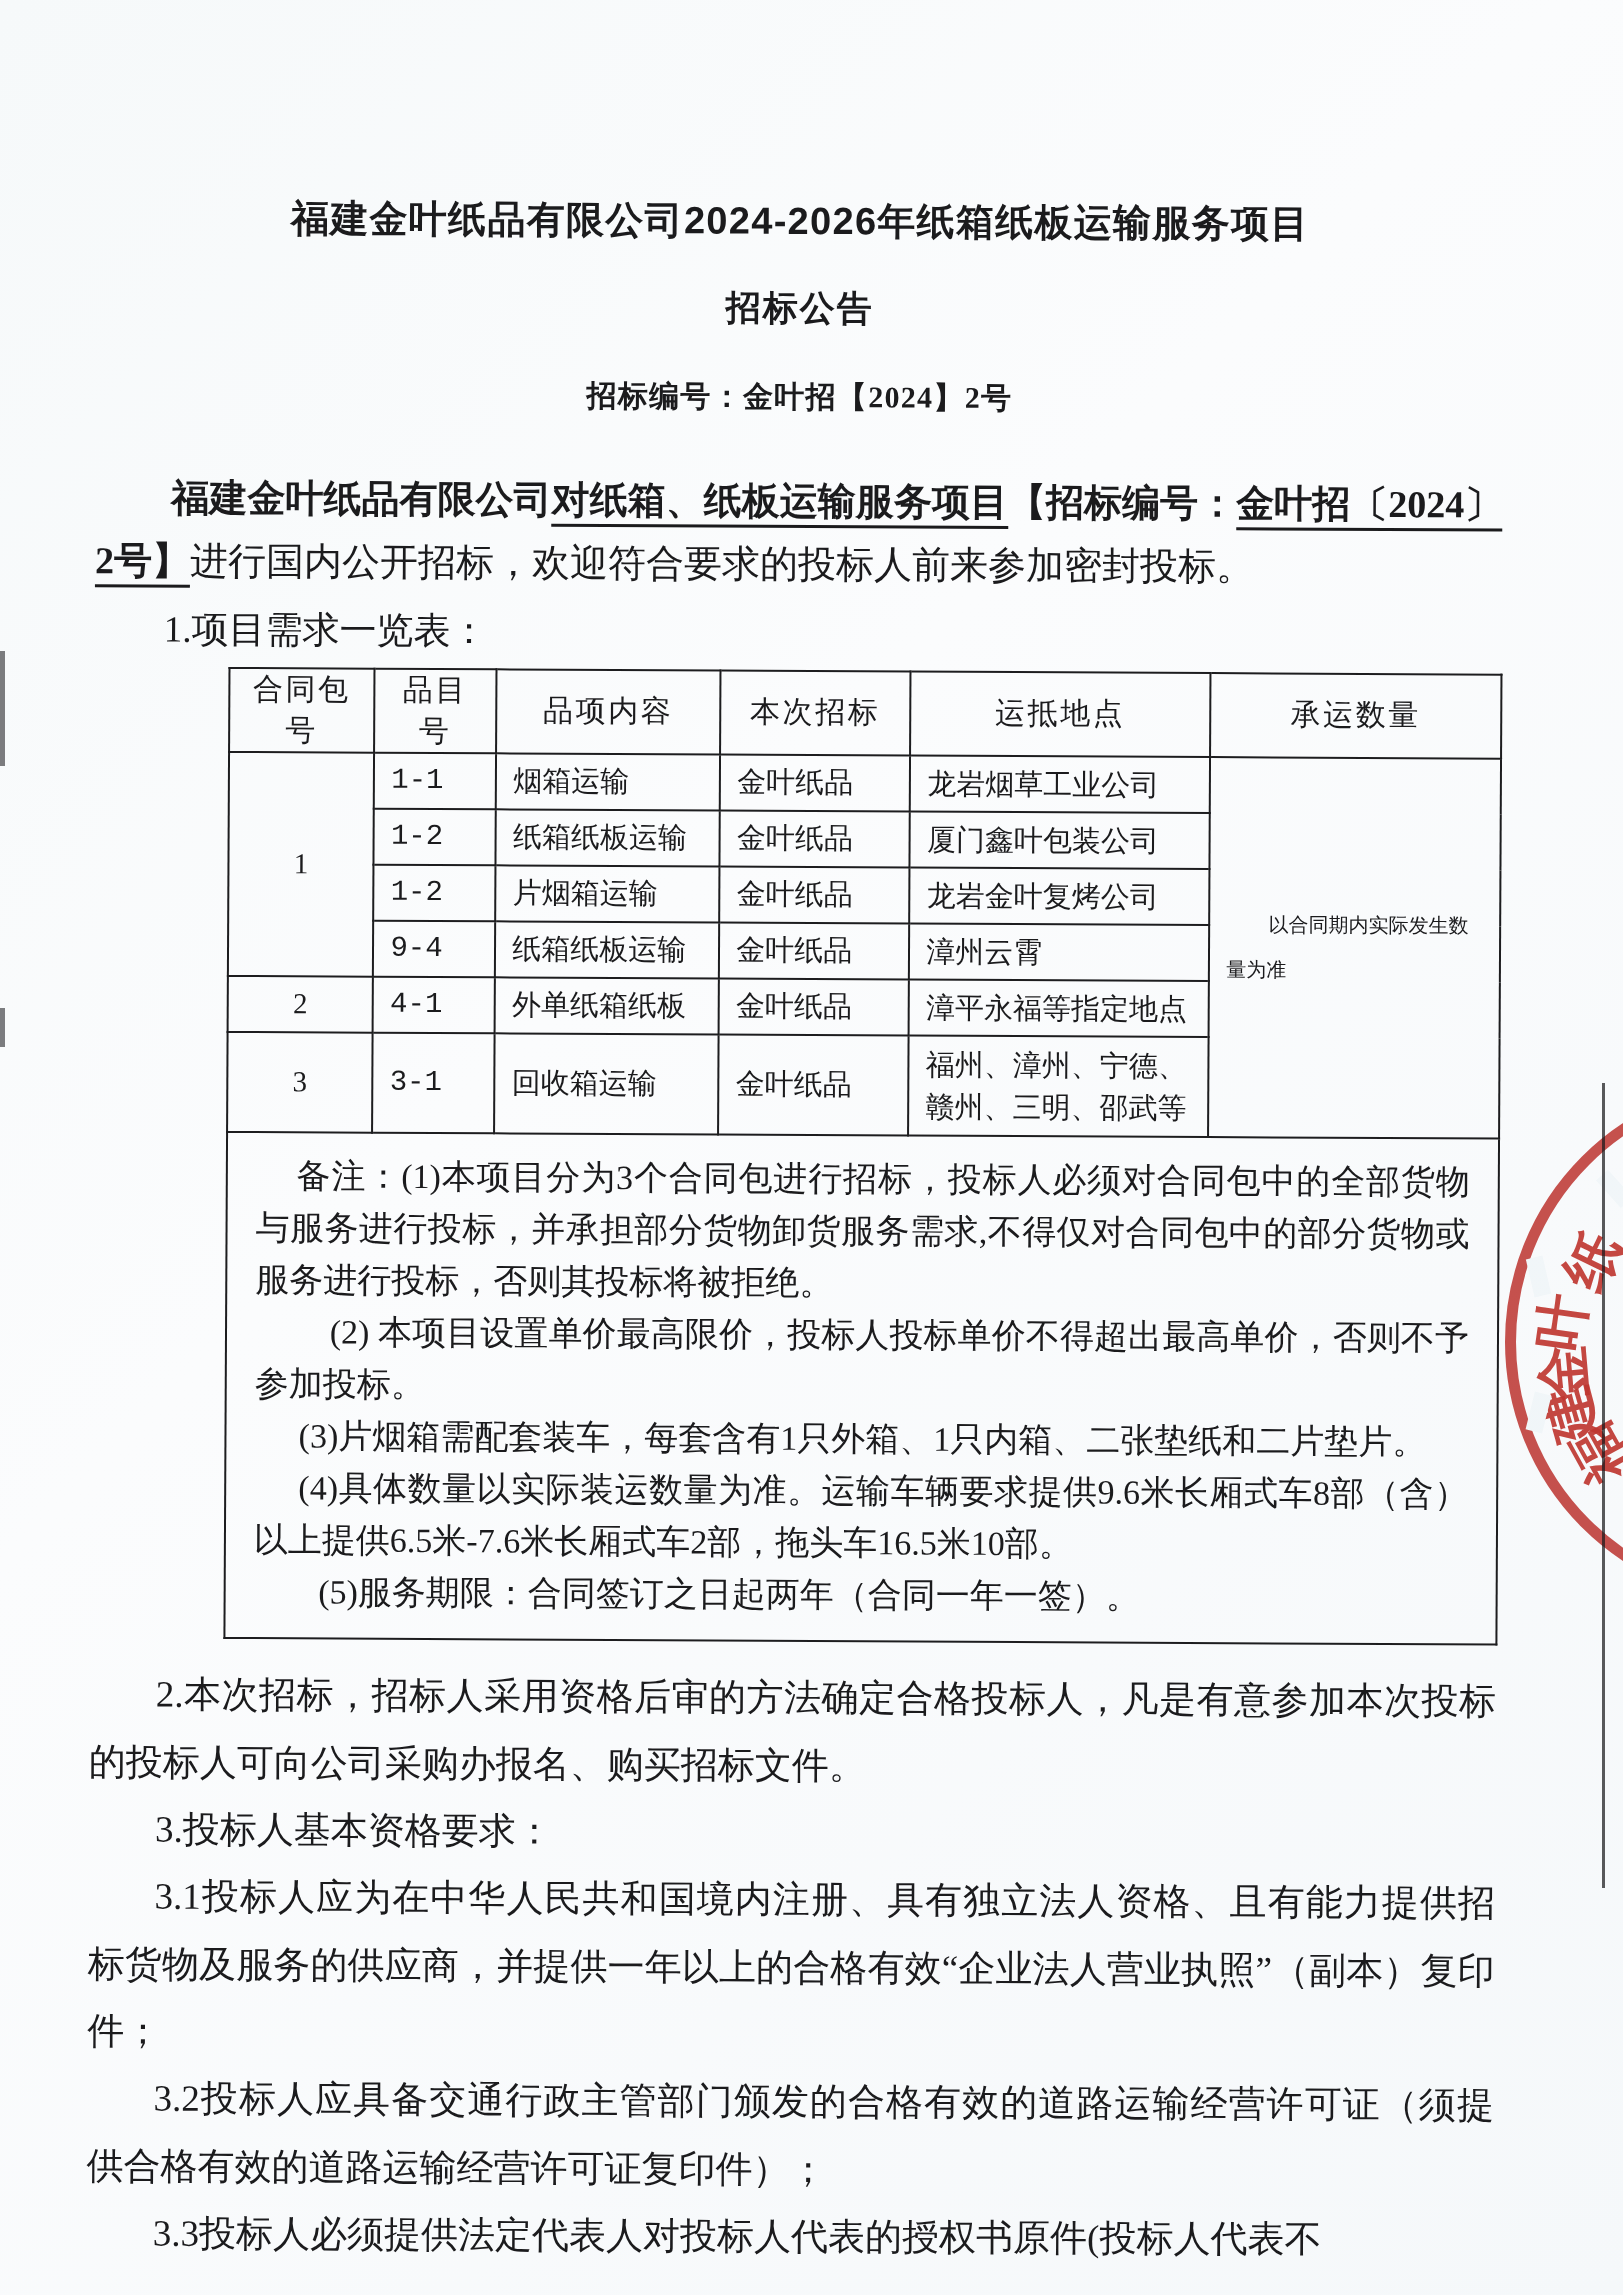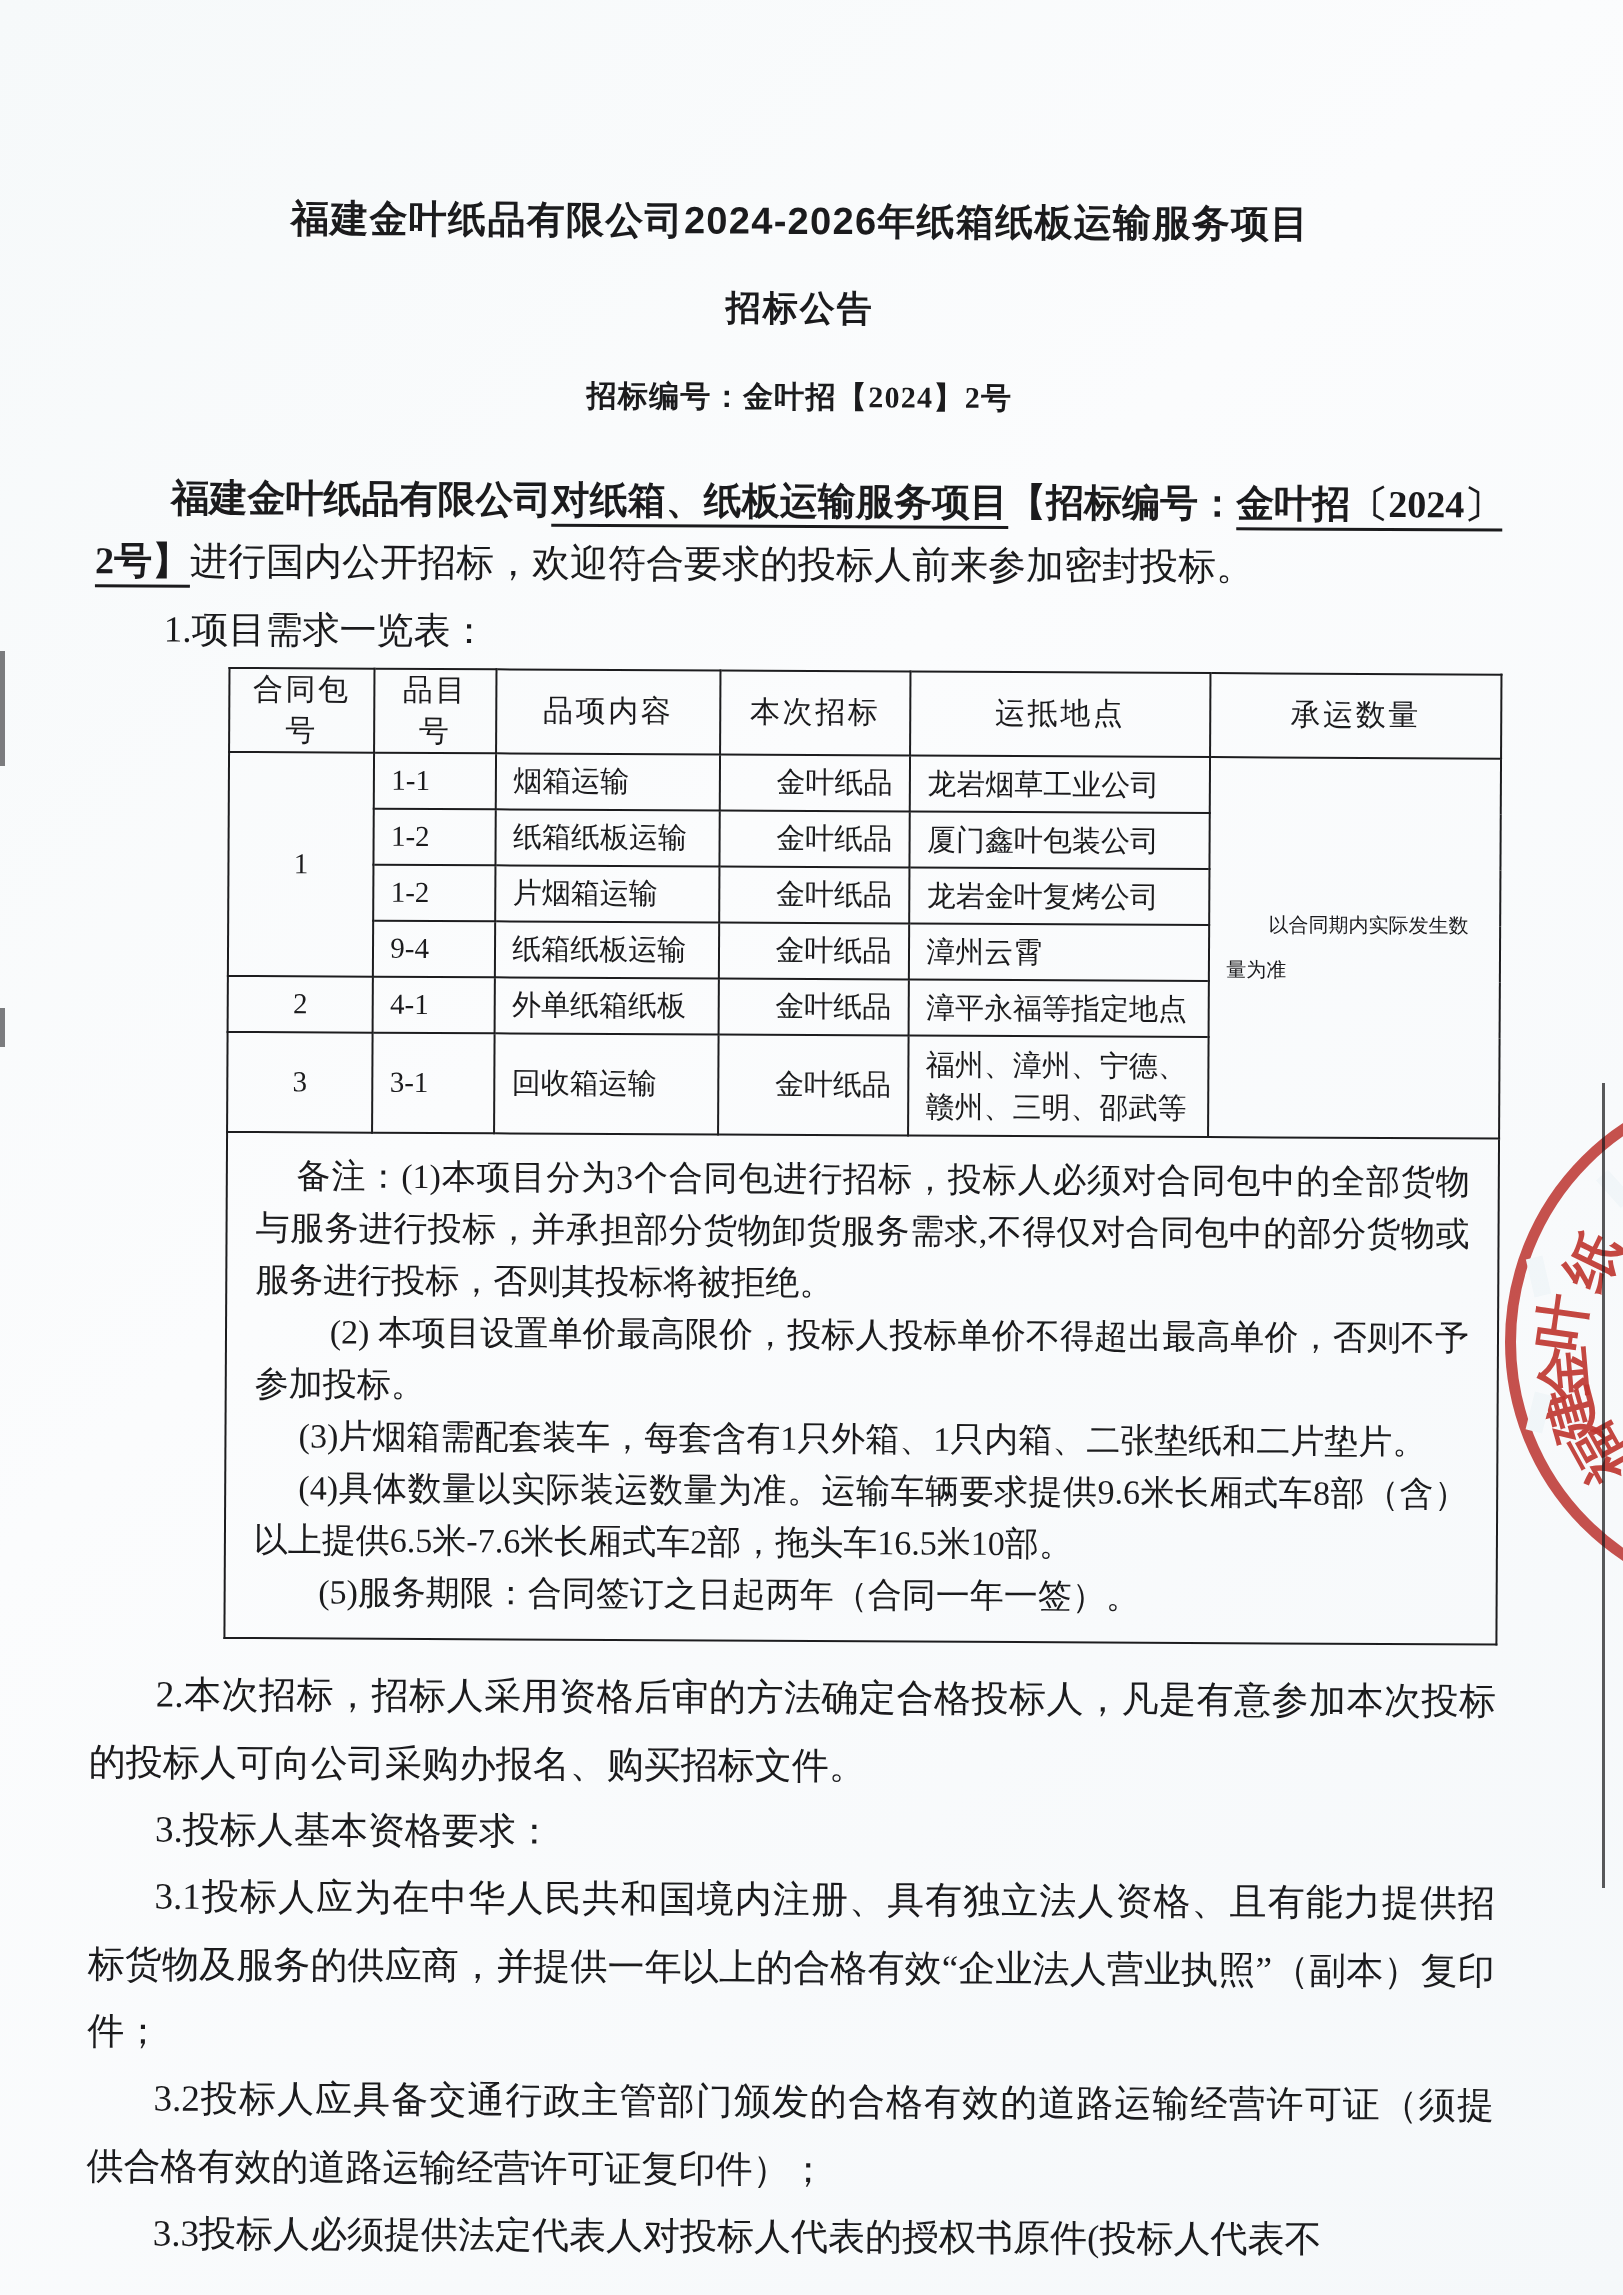--- a/index.html
+++ b/index.html
@@ -50,23 +50,23 @@
     padding:0 16.4px;vertical-align:middle;
     overflow:hidden;
   }
   table.req{border:2.6px solid #1d1d1f;}
   table.req th{
     font-weight:normal;font-size:30px;letter-spacing:2.6px;
     text-align:center;height:60px;
   }
   table.req td{height:54px;}
   td.c-package{text-align:center;}
-  td.c-item{padding-left:27.5px;}
+  td.c-item{padding-left:27.5px;font-family:Liberation Mono, monospace;}
   td.c-content{padding-left:21px;}
-  td.c-origin{padding-left:21px;text-align:right;}
+  td.c-origin{padding-left:21px;}
   td.c-dest{padding-left:18.3px;line-height:1.45;}
   td.c-qty p{margin:0;text-indent:42px;line-height:2.25;font-size:20px;}
   tr.tall td{height:98px;}
   .notes{
     margin-left:134px;width:1214px;
     border:2.6px solid #1d1d1f;border-top:none;
     padding:17px 28px 19.6px 28px;
     font-size:34px;line-height:1.53;text-align:justify;
   }
   .notes p{margin:0;}

